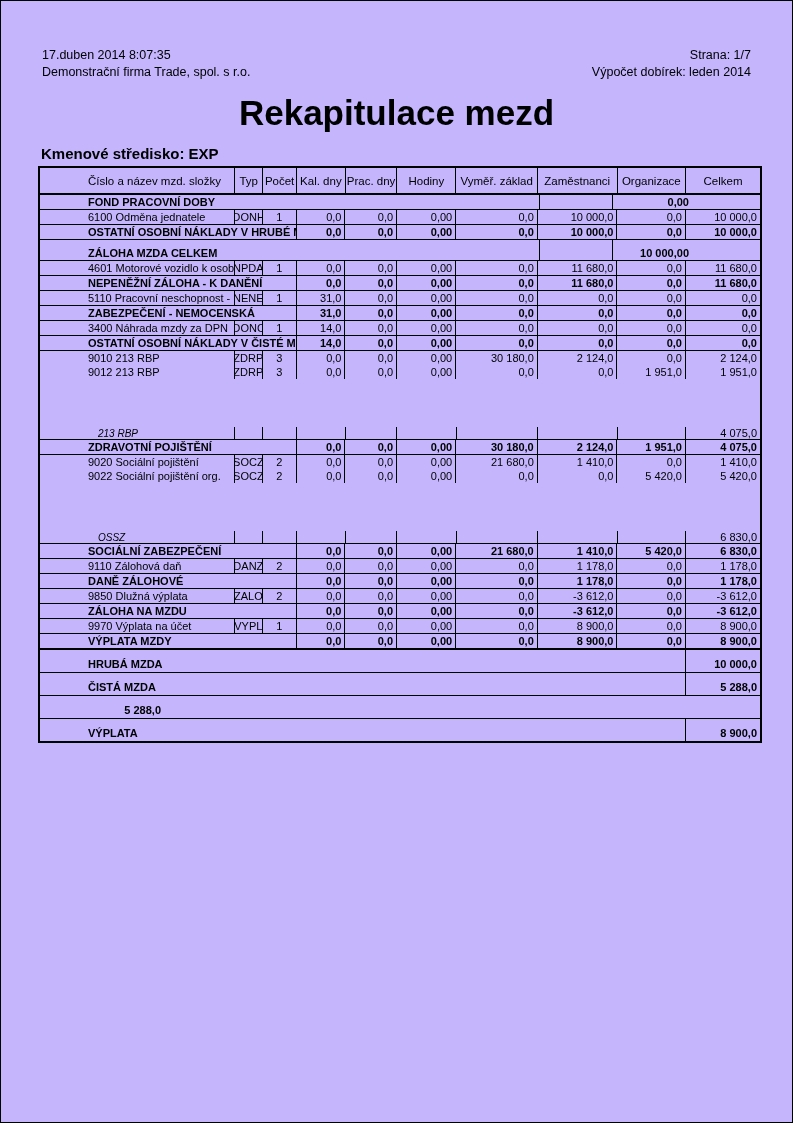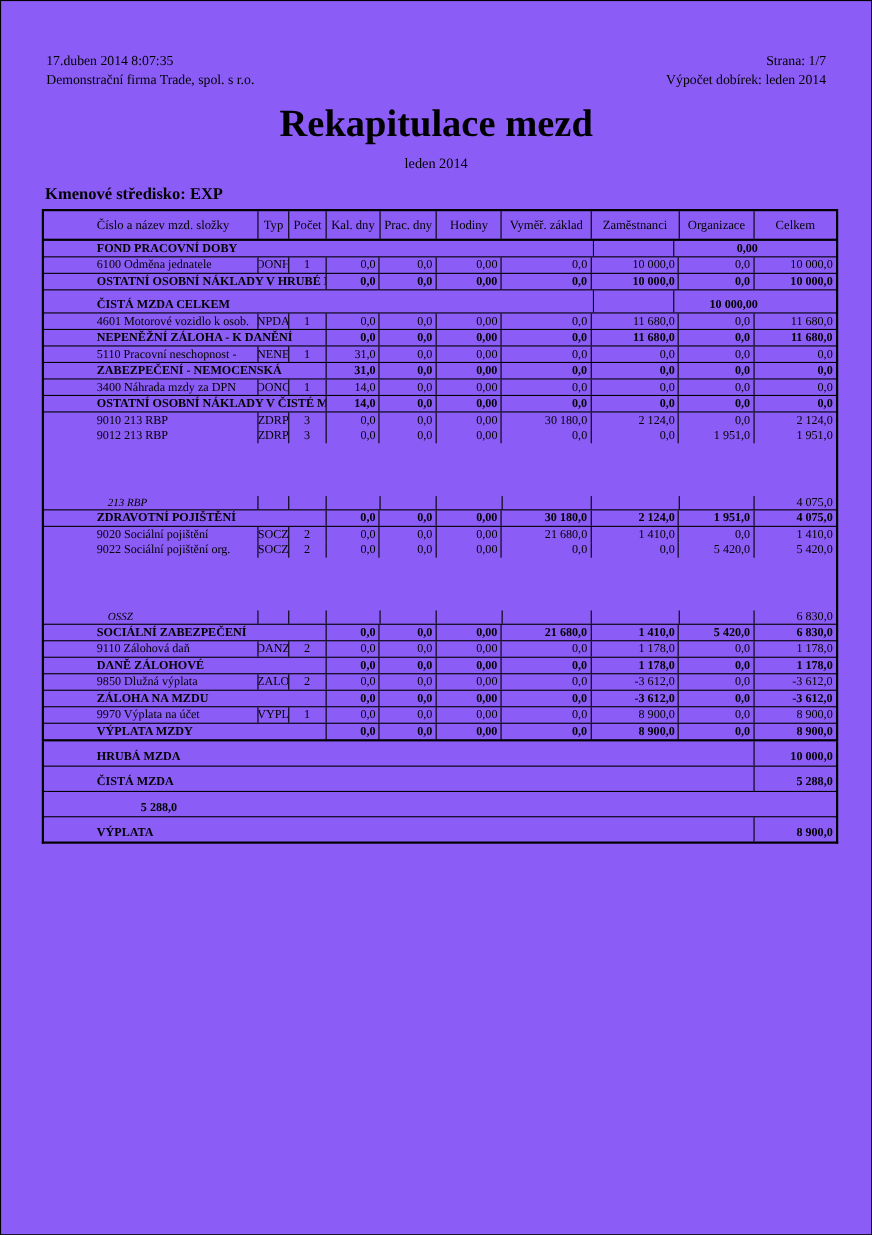--- a/index.html
+++ b/index.html
@@ -1,18 +1,18 @@
 <!DOCTYPE html>
 <html><head>
 <meta charset="utf-8">
 <style>
   html,body{margin:0;padding:0;background:#fff;}
   .page{
-    width:791px;height:1121px;border:1px solid #000;background:#8b5cf6;
-    font-family:Liberation Serif, serif;color:#000;
+    width:791px;height:1121px;border:1px solid #000;background:#c4b5fd;
+    font-family:Liberation Sans, sans-serif;color:#000;
     position:relative;overflow:hidden;
   }
   
   .top-row{display:flex;justify-content:space-between;margin:46px 41px 0 41px;}
   .top-left div,.top-right div{font-size:12.5px;line-height:17px;}
   .top-right{text-align:right;}
   .report-title{text-align:center;font-size:35px;font-weight:bold;margin-top:12px;}
   .report-subtitle{text-align:center;font-size:13px;margin-top:8px;}
   .section-heading{margin:12px 0 4px 40px;font-size:15px;font-weight:bold;}
 
@@ -57,21 +57,20 @@
       <div>17.duben 2014  8:07:35</div>
       <div>Demonstrační firma Trade, spol. s r.o.</div>
     </div>
     <div class="top-right">
       <div>Strana: 1/7</div>
       <div>Výpočet dobírek: leden 2014</div>
     </div>
   </div>
 
   <div class="report-title">Rekapitulace mezd</div>
-  <div class="report-subtitle">leden 2014</div>
   <div class="section-heading">Kmenové středisko: EXP</div>
 
   <div class="tbl">
     <div class="row hdr">
         <div class="cell lbl w160">Číslo a název mzd. složky</div>
         <div class="cell ctr w30">Typ</div>
         <div class="cell ctr w36">Počet</div>
         <div class="cell ctr w52">Kal. dny</div>
         <div class="cell ctr w55">Prac. dny</div>
         <div class="cell ctr w63">Hodiny</div>
@@ -102,21 +101,21 @@
           <div class="cell lbl w226 b">OSTATNÍ OSOBNÍ NÁKLADY V HRUBÉ MZDĚ</div>
           <div class="cell num w52 b">0,0</div>
           <div class="cell num w55 b">0,0</div>
           <div class="cell num w63 b">0,00</div>
           <div class="cell num w87 b">0,0</div>
           <div class="cell num w85 b">10 000,0</div>
           <div class="cell num w73 b">0,0</div>
           <div class="cell num w79 b last">10 000,0</div>
         </div>
         <div class="row band tall">
-          <div class="cell lbl w568 b">ČISTÁ MZDA CELKEM</div>
+          <div class="cell lbl w568 b">ZÁLOHA MZDA CELKEM</div>
           <div class="cell num w73"></div>
           <div class="cell num w79 b last">10 000,00</div>
         </div>
         <div class="row detail">
           <div class="cell lbl w160">4601 Motorové vozidlo k osob.</div>
           <div class="cell ctr w30">NPDA</div>
           <div class="cell ctr w36">1</div>
           <div class="cell num w52">0,0</div>
           <div class="cell num w55">0,0</div>
           <div class="cell num w63">0,00</div>

